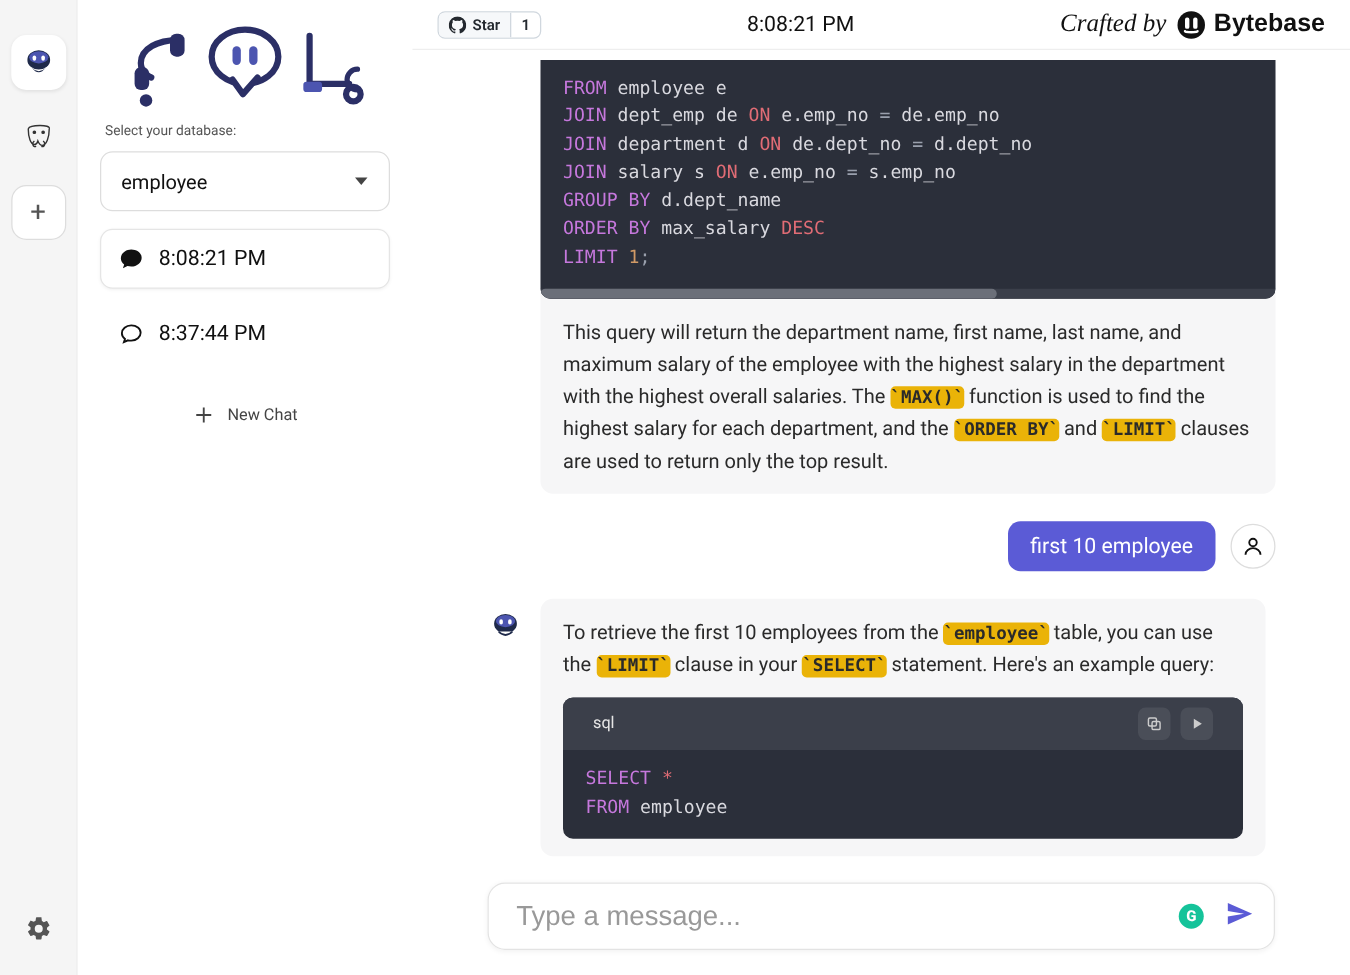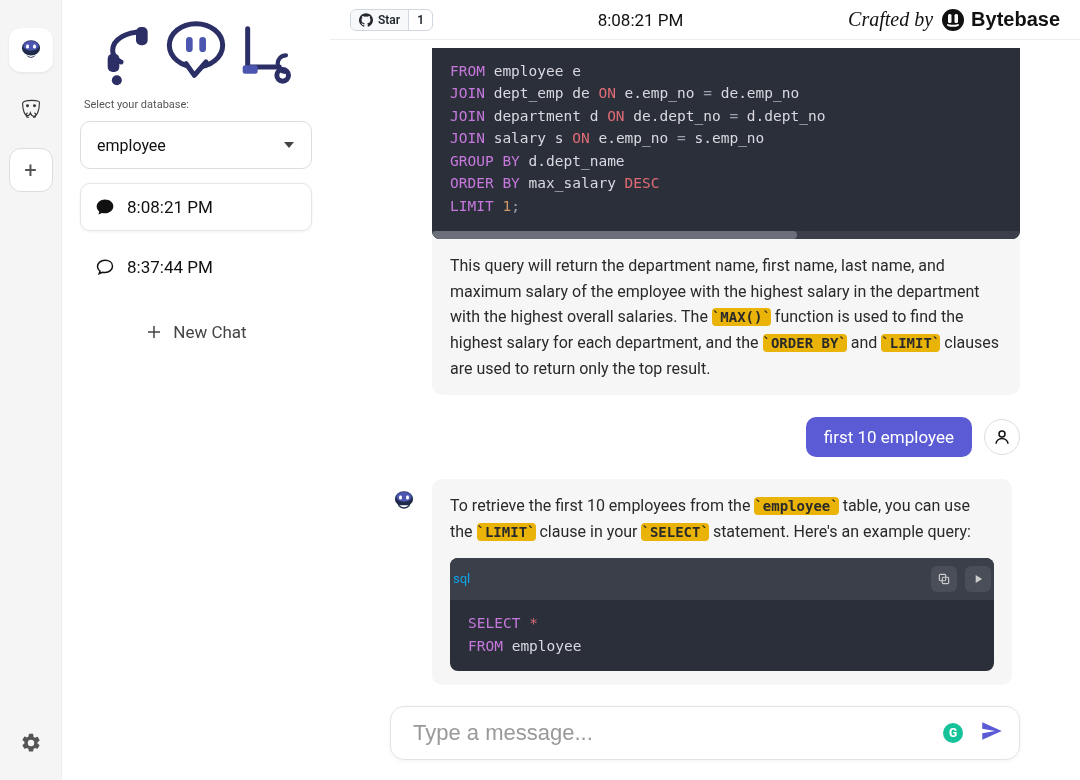--- a/index.html
+++ b/index.html
@@ -20,21 +20,21 @@
   .sidebar { width:268px; padding:14px 18px 0 18px; display:flex; flex-direction:column; }
   .brand { height:80px; display:flex; align-items:center; justify-content:center; }
   .brand svg { width:200px; }
   .select-label { font-size:11px; color:#555; margin:4px 0 10px 4px; }
   .db-select { border:1px solid #ddd; border-radius:10px; height:48px; display:flex; align-items:center; justify-content:space-between; padding:0 16px; font-size:16px; color:#111; cursor:pointer; background:#fff; margin-bottom:14px;}
   .db-select svg{width:12px;height:12px;color:#444;}
   .chat-item { border:1px solid transparent; border-radius:10px; height:48px; display:flex; align-items:center; gap:12px; padding:0 14px; font-size:17px; color:#111; cursor:pointer; }
   .chat-item.active { background:#fff; border-color:#e5e5e5; box-shadow:0 1px 3px rgba(0,0,0,.06); }
   .chat-item svg{width:20px;height:20px;}
   .chat-item + .chat-item { margin-top:12px;align-items:center;}
-  .new-chat { margin-top:18px; height:46px; border-radius:10px; display:flex; align-items:center; justify-content:center; gap:10px; font-size:17px; color:#444; cursor:pointer; }
+  .new-chat { margin-top:18px; height:46px; border-radius:10px; display:flex; align-items:center; justify-content:center; gap:10px; font-size:13px; color:#444; cursor:pointer; }
 
   
   .main { flex:1; display:flex; flex-direction:column; min-width:0; }
   .topbar { height:40px; flex:0 0 40px; border-bottom:1px solid #eee; display:flex; align-items:center; padding:0 20px; font-size:15px; }
   .gh-star { display:flex; align-items:center; border:1px solid #d0d7de; border-radius:6px; overflow:hidden; font-size:12px; background:#fff;}
   .gh-star .lhs{display:flex;align-items:center;gap:5px;padding:3px 8px;background:#f6f8fa;border-right:1px solid #d0d7de;color:#24292f;font-weight:600;}
   .gh-star .rhs{padding:3px 8px;font-weight:600;color:#24292f;}
   .gh-star svg{width:14px;height:14px;}
   .topbar .center{flex:1;text-align:center;font-size:17px;color:#111;}
   .crafted{display:flex;align-items:center;gap:8px;font-family: "Brush Script MT","Segoe Script",cursive; font-size:20px; color:#111; font-style:italic;}
@@ -45,21 +45,21 @@
 
   
   .ai-msg { display:flex; gap:14px; margin-top:8px; }
   .ai-avatar{ width:28px;height:28px;flex:0 0 28px; margin-top:8px;}
   .ai-bubble { max-width: 580px; background:#f6f6f7; border-radius:10px; padding:0 0 14px 0; font-size:16px; line-height:1.6; color:#2a2a2a; }
   .ai-bubble .para{padding:14px 18px 0 18px;}
   .ai-bubble code.inline{ font-family: ui-monospace,Menlo,monospace; font-size:14px; background:#eab308; padding:1px 0; border-radius:4px; font-weight:700;}
 
   .codeblock { margin:0 18px; border-radius:8px; overflow:hidden; background:#2b2f3a; }
   .codeblock.no-head{border-top-left-radius:0;border-top-right-radius:0; margin:0;}
-  .codehead{ background:#3b3f4a; color:#0ea5e9; font-size:13px; padding:8px 3px; display:flex; align-items:center; justify-content:space-between;}
+  .codehead{ background:#3b3f4a; color:#e5e5e5; font-size:13px; padding:8px 24px; display:flex; align-items:center; justify-content:space-between;}
   .codehead .icons{display:flex;gap:8px;}
   .codehead .icn{width:26px;height:26px;border-radius:6px;background:rgba(255,255,255,.08);display:flex;align-items:center;justify-content:center;color:#ccc;}
   .codehead .icn svg{width:14px;height:14px;}
   pre{margin:0;padding:12px 18px 14px 18px;font-family:ui-monospace,Menlo,monospace;font-size:14.5px;line-height:1.55;color:#cfd3dc;overflow-x:auto;}
   .kw{color:#c678dd;}   
   .kw2{color:#e06c75;}  
   .id{color:#d9d9df;}
   .punc{color:#9aa0ad;}
   .num{color:#d19a66;}
   .star{color:#e06c75;}

